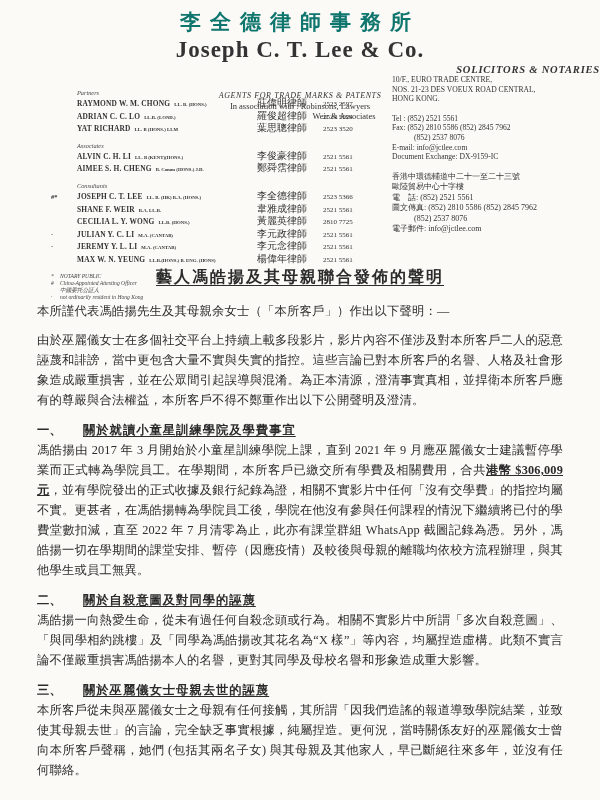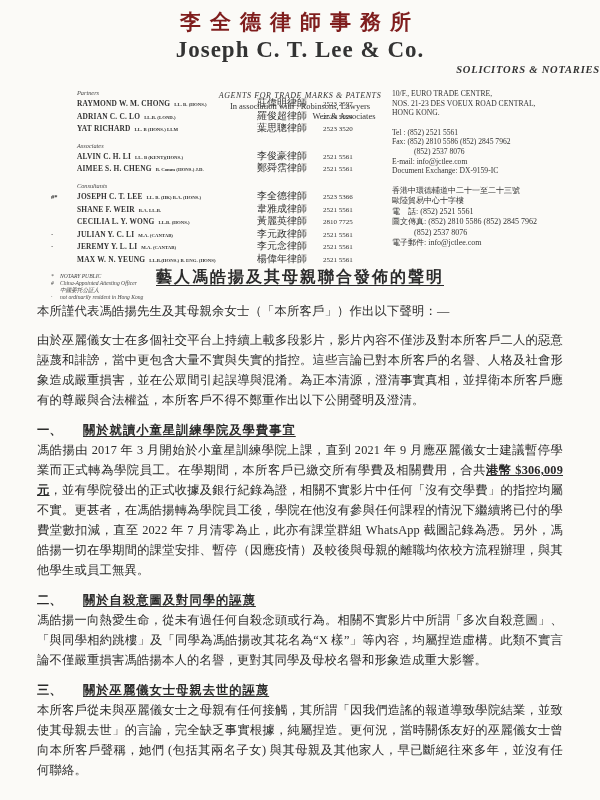--- a/index.html
+++ b/index.html
@@ -7,38 +7,38 @@
     position: relative;
     width: 600px; height: 800px;
     margin: 0 auto;
     background: #fbfaf7;
     color: #2b2b2b;
     font-family: "Liberation Serif", "DejaVu Serif", serif;
     overflow: hidden;
   }
   
   .letterhead { position: relative; height: 253px; color: #333; }
-  .firm-zh { text-align: center; padding-top: 8px; font-size: 21px; letter-spacing: 9px; font-weight: 600; color: #7f1d1d; }
+  .firm-zh { text-align: center; padding-top: 8px; font-size: 21px; letter-spacing: 9px; font-weight: 600; color: #0f766e; }
   .firm-en { text-align: center; font-size: 23px; font-weight: 700; letter-spacing: 1px; margin-top: 1px; }
   .sub1 { text-align: right; font-style: italic; font-weight: 700; font-size: 10.5px; letter-spacing: 0.8px; margin-top: 1px; }
   .sub2 { text-align: center; font-style: italic; font-size: 8px; letter-spacing: 0.6px; margin-top: 16px; }
   .assoc1 { text-align: center; font-size: 8.5px; margin-top: 1px; }
   .assoc2 { text-align: center; font-size: 8.5px; padding-left: 88px; }
   .lh-attorneys { position: absolute; left: 38px; top: 89px; width: 352px; }
   .group-label { margin-left: 39px; font-style: italic; font-size: 6.3px; color: #444; margin-bottom: 1px; }
   .lh-group { margin-bottom: 7px; }
   .lh-row { display: grid; grid-template-columns: 39px 180px 66px auto; align-items: baseline; line-height: 8.6px; }
   .mk { padding-left: 13px; font-size: 6.5px; font-weight: 700; }
   .nm-en { font-size: 7.4px; font-weight: 700; letter-spacing: 0.2px; }
   .nm-q { font-size: 4.8px; font-weight: 600; }
   .zh-nm { font-size: 10px; }
   .tel-no { font-size: 7px; }
   .lh-notes { margin-left: 13px; margin-top: 6px; font-size: 5.6px; font-style: italic; line-height: 7px; color: #444; }
   .note-mk { display: inline-block; width: 9px; }
-  .lh-address { position: absolute; left: 392px; top: 89px; width: 202px; font-size: 7.6px; line-height: 9.6px; }
+  .lh-address { position: absolute; left: 392px; top: 75px; width: 202px; font-size: 7.6px; line-height: 9.6px; }
   .addr-gap { height: 10px; }
   .addr-indent { padding-left: 22px; }
   .zh-addr { font-size: 8px; line-height: 10.5px; }
   
   .doc-body { margin: 10px 37px; font-size: 12.3px; line-height: 20px; letter-spacing: 0.2px; text-align: justify; color: #2b2b2b; }
   .doc-title { font-size: 16px; font-weight: 700; text-align: center; letter-spacing: 2px; margin: 14px 0 0;
                text-decoration: underline; text-underline-offset: 3px; }
   .intro { margin: 14px 0 0; }
   .preamble { margin: 9px 0 0; }
   .doc-section { margin-top: 10px; }

